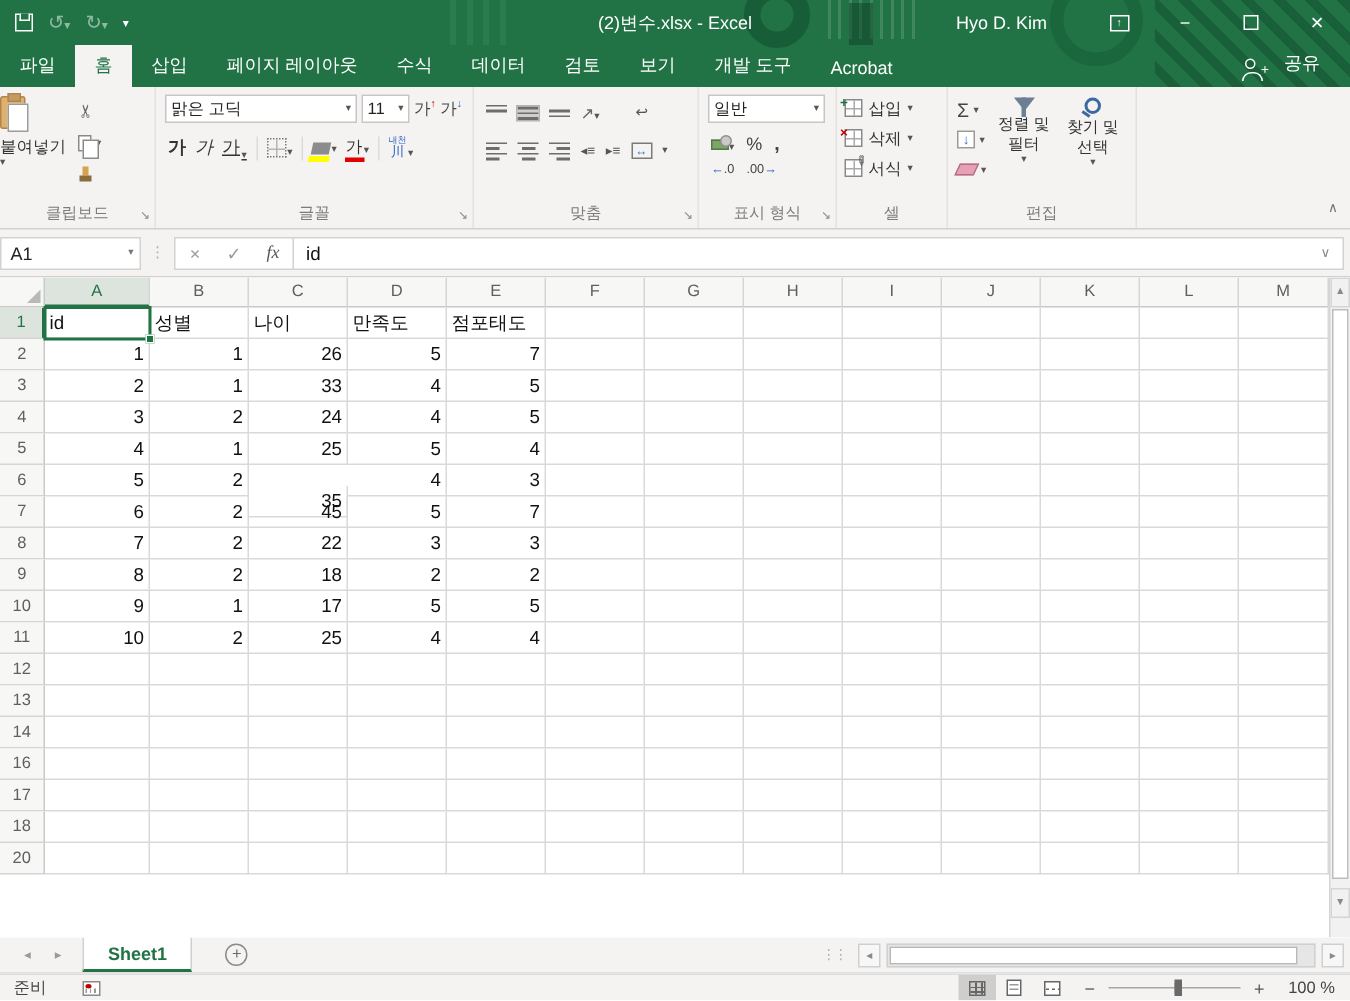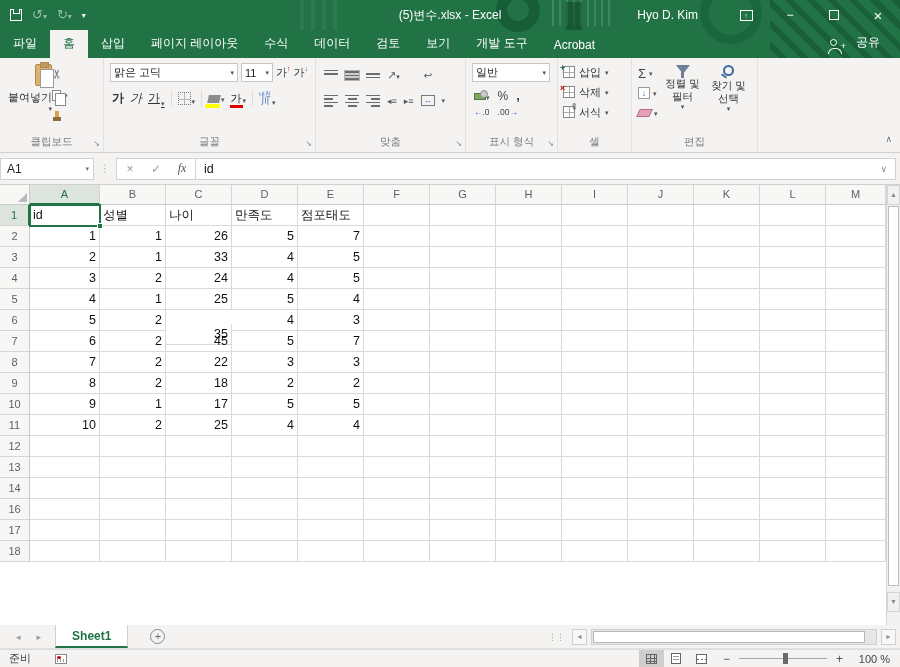--- a/index.html
+++ b/index.html
@@ -49,21 +49,21 @@
   
   .ribbon { height:95px; background:#f4f3f2; border-bottom:1px solid #d2d0ce; display:flex; position:relative; }
   .rgroup { position:relative; height:100%; border-right:1px solid #e3e2e0; padding-top:3px; }
   .glabel { position:absolute; bottom:3px; left:0; right:0; text-align:center; font-size:10.5px; color:#7b7b7b; }
   .launcher { position:absolute; bottom:4px; right:3px; font-size:8px; color:#8a8a8a; }
   .caret { font-size:7px; color:#555; line-height:1; }
   .ribbon-collapse { position:absolute; right:8px; bottom:8px; font-size:9px; color:#707070; }
 
   
   .g-clip { width:104px; display:flex; }
-  .paste-big { width:52px; display:flex; flex-direction:column; align-items:flex-end; padding-top:3px; }
+  .paste-big { width:52px; display:flex; flex-direction:column; align-items:flex-start; padding-top:3px; }
   .clipboard-ic { width:17px; height:22px; background:#deb16c; border:1px solid #b2854e; border-radius:2px; position:relative; }
   .clipboard-ic::before { content:''; position:absolute; left:4px; top:-3px; width:7px; height:4px; background:#c49a5f; border:1px solid #b2854e; }
   .clipboard-ic::after { content:''; position:absolute; left:4px; top:4px; width:12px; height:17px; background:#fff; border:1px solid #9b9b9b; }
   .paste-label { font-size:11px; color:#333; margin-top:4px; }
   .clip-col { display:flex; flex-direction:column; gap:5px; padding-top:5px; }
   .mini-btn { display:flex; align-items:center; gap:3px; height:16px; color:#444; }
   .scissors { font-size:12px; color:#666; transform:rotate(-90deg); display:inline-block; }
   .copy-ic { width:9px; height:11px; border:1px solid #8a8a8a; background:#fff; position:relative; display:inline-block; }
   .copy-ic::after { content:''; position:absolute; left:2px; top:2px; width:9px; height:11px; border:1px solid #8a8a8a; background:#fff; }
   .painter-ic { width:10px; height:11px; display:inline-block; position:relative; }
@@ -234,21 +234,21 @@
       <div class="pat pat-bars2"></div>
     </div>
 
     <div class="titlebar">
       <div class="qat">
         <span class="save-ic"></span>
         <span><span class="undo-ic">↺</span><span class="qat-dd" style="color:rgba(255,255,255,.5)">▾</span></span>
         <span><span class="redo-ic">↻</span><span class="qat-dd" style="color:rgba(255,255,255,.5)">▾</span></span>
         <span class="qat-dd">▾</span>
       </div>
-      <div class="title-text">(5)변수.xlsx - Excel</div>
+      <div class="title-text">(2)변수.xlsx - Excel</div>
       <div class="tb-right">
         <span class="user-name">Hyo D. Kim</span>
         <span class="win-btn">
             <span class="ribbon-opts">↑</span>
           </span>
         <span class="win-btn">−</span>
         <span class="win-btn">
             <span class="max-ic"></span>
           </span>
         <span class="win-btn">
@@ -761,20 +761,36 @@
           <div class="cell" style="width: 66px;"></div>
           <div class="cell" style="width: 66px;"></div>
           <div class="cell" style="width: 66px;"></div>
           <div class="cell" style="width: 66px;"></div>
           <div class="cell" style="width: 66px;"></div>
           <div class="cell" style="width: 66px;"></div>
           <div class="cell" style="width: 60px;"></div>
         </div>
         <div class="grow">
           <div class="rowhdr">18</div>
+          <div class="cell" style="width: 70px;"></div>
+          <div class="cell" style="width: 66px;"></div>
+          <div class="cell" style="width: 66px;"></div>
+          <div class="cell" style="width: 66px;"></div>
+          <div class="cell" style="width: 66px;"></div>
+          <div class="cell" style="width: 66px;"></div>
+          <div class="cell" style="width: 66px;"></div>
+          <div class="cell" style="width: 66px;"></div>
+          <div class="cell" style="width: 66px;"></div>
+          <div class="cell" style="width: 66px;"></div>
+          <div class="cell" style="width: 66px;"></div>
+          <div class="cell" style="width: 66px;"></div>
+          <div class="cell" style="width: 60px;"></div>
+        </div>
+        <div class="grow">
+          <div class="rowhdr">20</div>
           <div class="cell" style="width: 70px;"></div>
           <div class="cell" style="width: 66px;"></div>
           <div class="cell" style="width: 66px;"></div>
           <div class="cell" style="width: 66px;"></div>
           <div class="cell" style="width: 66px;"></div>
           <div class="cell" style="width: 66px;"></div>
           <div class="cell" style="width: 66px;"></div>
           <div class="cell" style="width: 66px;"></div>
           <div class="cell" style="width: 66px;"></div>
           <div class="cell" style="width: 66px;"></div>

